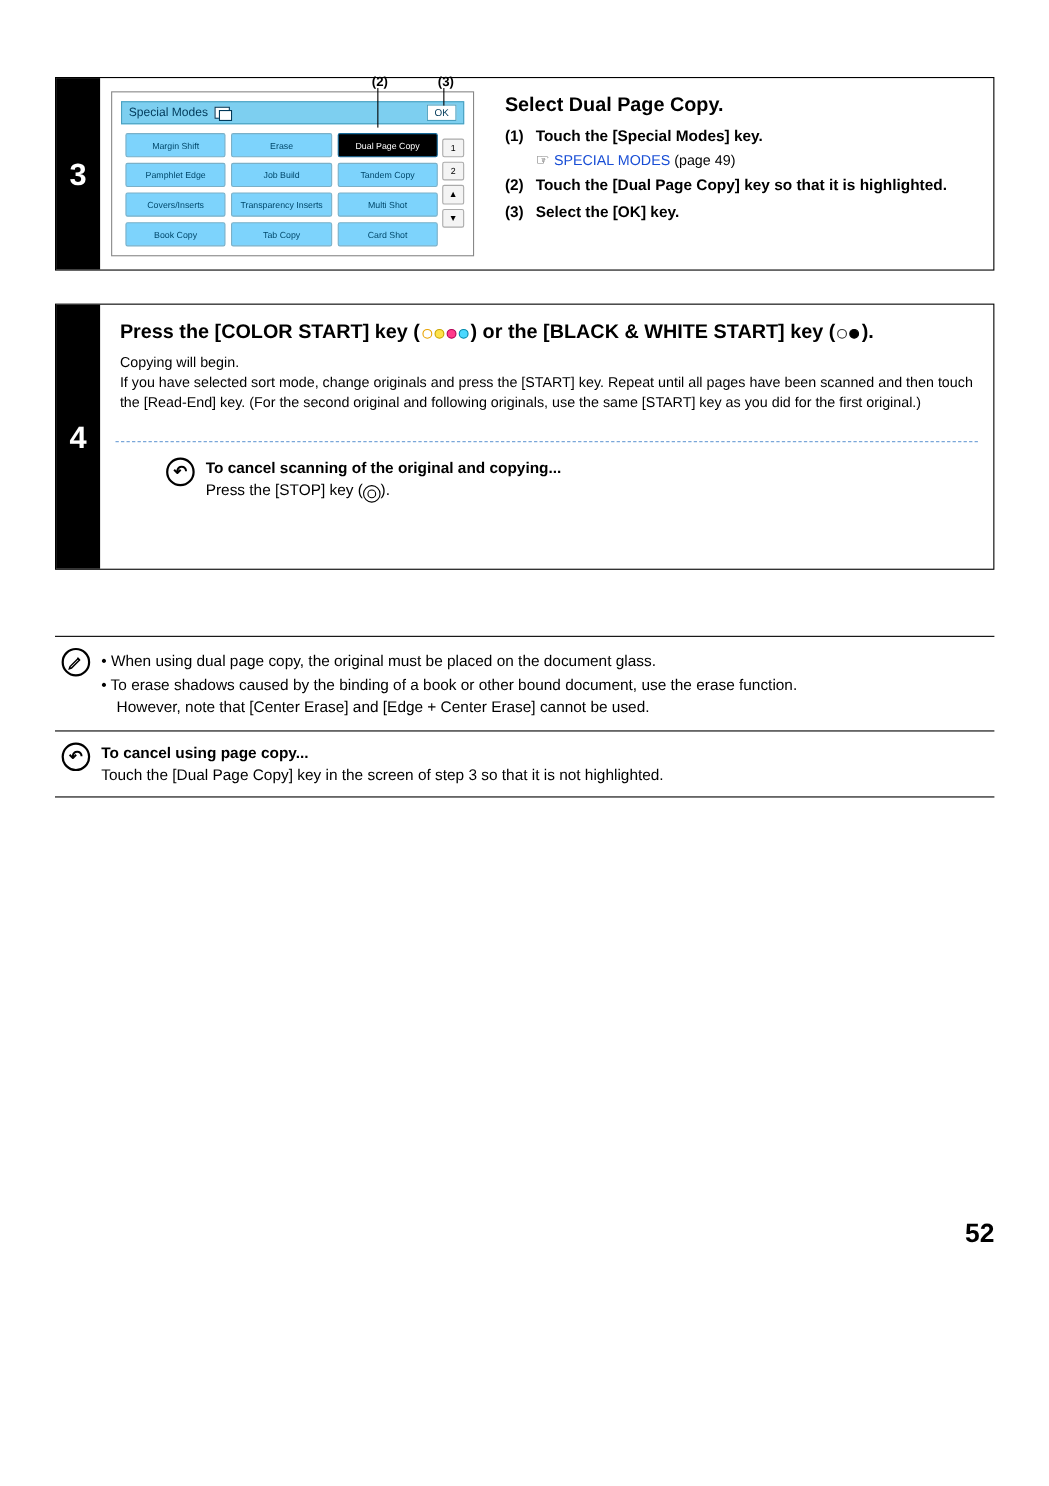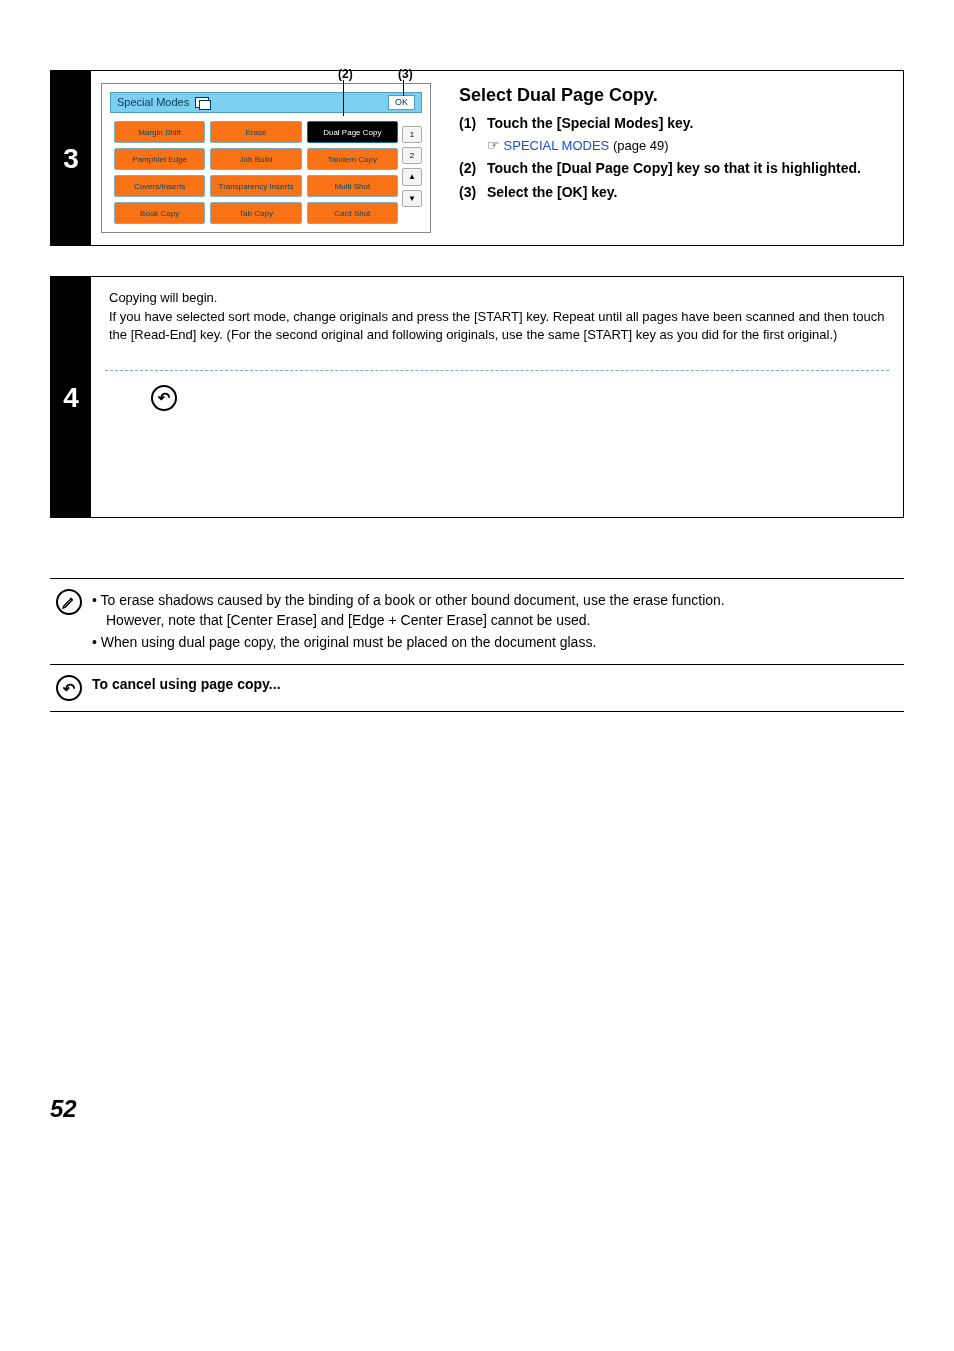--- a/index.html
+++ b/index.html
@@ -32,26 +32,26 @@
     .note-row { display: flex; align-items: flex-start; gap: 10px; padding: 4px 0; }
     .icon-circle { width: 26px; height: 26px; border: 2px solid #000; border-radius: 50%; display: flex; align-items: center; justify-content: center; flex-shrink: 0; font-size: 15px; font-weight: bold; }
     .icon-circle.pencil svg { width: 16px; height: 16px; }
     .notes-box { border-top: 1px solid #000; border-bottom: 1px solid #000; margin-top: 60px; }
     .notes-box .note-row { padding: 10px 6px; }
     .notes-box .note-row + .note-row { border-top: 1px solid #000; }
     ul.bullets { list-style: none; }
     ul.bullets li::before { content: "• "; }
     ul.bullets li { margin: 2px 0; }
     .indent { padding-left: 14px; }
-    .pagenum { text-align: left; font-size: 24px; font-weight: bold; margin-top: 380px; font-style: italic; }
+    .pagenum { text-align: right; font-size: 24px; font-weight: bold; margin-top: 380px; }
     .panel { width: 330px; border: 1px solid #888; background: #fff; padding: 8px; position: relative; }
     .panel-hdr { background: #7dcff0; color: #003a5a; font-size: 11px; padding: 2px 6px; display: flex; align-items: center; gap: 6px; border: 1px solid #4aa0c0; }
     .panel-hdr .ok { margin-left: auto; font-size: 9px; border: 1px solid #4aa0c0; padding: 0 6px; background: #ffffff; }
     .grid3 { display: grid; grid-template-columns: repeat(3, 1fr); gap: 5px; margin-top: 8px; padding: 0 24px 0 4px; }
-    .pbtn { border: 1px solid #7ab0c8; background: #f97316; color: #00486b; font-size: 8px; text-align: center; padding: 4px 0; border-radius: 2px; display: flex; align-items: center; justify-content: center; gap: 2px; min-height: 22px; }
+    .pbtn { border: 1px solid #7ab0c8; background: #7dd3fc; color: #00486b; font-size: 8px; text-align: center; padding: 4px 0; border-radius: 2px; display: flex; align-items: center; justify-content: center; gap: 2px; min-height: 22px; }
     .pbtn.sel { background: #000000; color: #fff; border-color: #166a9a; }
     .side-ctrl { position: absolute; right: 8px; top: 42px; width: 20px; display: flex; flex-direction: column; gap: 4px; }
     .side-ctrl div { border: 1px solid #aaa; background: #f4f4f4; font-size: 8px; text-align: center; padding: 2px 0; border-radius: 2px; }
     .callouts { position: absolute; top: -18px; left: 0; right: 0; }
     .co { position: absolute; font-weight: bold; font-size: 12px; }
     .co2 { left: 236px; top:0;}
     .co3 { left: 296px; top:0;}
     .co-line { position: absolute; width: 1px; background: #000; }
     .co-line2 { left: 241px; top: 14px; height: 36px; }
     .co-line3 { left: 301px; top: 14px; height: 16px; }
@@ -126,50 +126,68 @@
       </li>
     </ol>
   </div>
 </div>
 
 <div class="step-block step4">
   <div class="step-num" style="min-height:240px">4</div>
   <div class="step4-wrap">
     <div class="step4-inner">
       <div class="step-right">
+        <h2>
+          <span>Press the [COLOR START] key (</span><span class="inline-dots">
+              <span class="dot d-white"></span>
+              <span class="dot d-yellow"></span>
+              <span class="dot d-red"></span>
+              <span class="dot d-cyan"></span>
+            </span><span>) or the [BLACK &amp; WHITE START] key (</span><span class="inline-dots">
+              <span class="dot d-hollow"></span>
+              <span class="dot d-black"></span>
+            </span><span>).</span>
+        </h2>
         <p style="white-space:pre-line; font-size:13px;">Copying will begin.
 If you have selected sort mode, change originals and press the [START] key. Repeat until all pages have been scanned and then touch the [Read-End] key. (For the second original and following originals, use the same [START] key as you did for the first original.)</p>
       </div>
     </div>
     <div class="dashed" style="margin-left:14px; margin-right:14px;"></div>
     <div class="step4-bottom">
       <div class="note-row">
         <span class="icon-circle">↶</span>
+        <div>
+          <div style="font-weight:bold">To cancel scanning of the original and copying...</div>
+          <div>
+            <span>Press the [STOP] key (</span><span class="stop-key"></span><span>).</span>
+          </div>
+        </div>
       </div>
     </div>
   </div>
 </div>
 
 <div class="notes-box">
   <div class="note-row">
     <span class="icon-circle pencil">
       <svg viewBox="0 0 24 24" fill="none" stroke="#000" stroke-width="2">
           <path d="M3 21l3-1 11-11-2-2L4 18l-1 3z"></path>
           <path d="M14 6l3 3"></path>
         </svg>
     </span>
     <ul class="bullets">
+      <li>When using dual page copy, the original must be placed on the document glass.</li>
       <li>
         <span>To erase shadows caused by the binding of a book or other bound document, use the erase function.</span>
         <div class="indent">However, note that [Center Erase] and [Edge + Center Erase] cannot be used.</div>
       </li>
-      <li>When using dual page copy, the original must be placed on the document glass.</li>
     </ul>
   </div>
   <div class="note-row">
     <span class="icon-circle">↶</span>
     <div>
       <div style="font-weight:bold">To cancel using page copy...</div>
+      <div>Touch the [Dual Page Copy] key in the screen of step 3 so that it is not highlighted.</div>
     </div>
   </div>
 </div>
 
 <div class="pagenum">52</div>
 
 </body></html>

